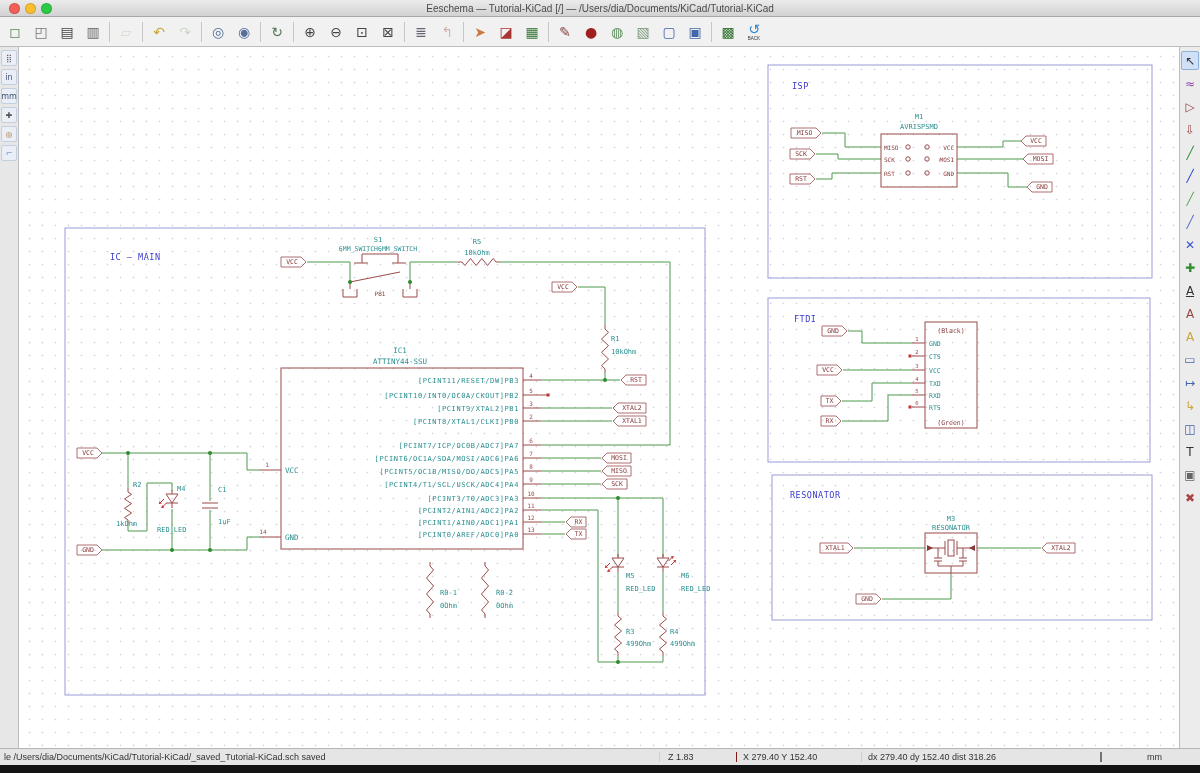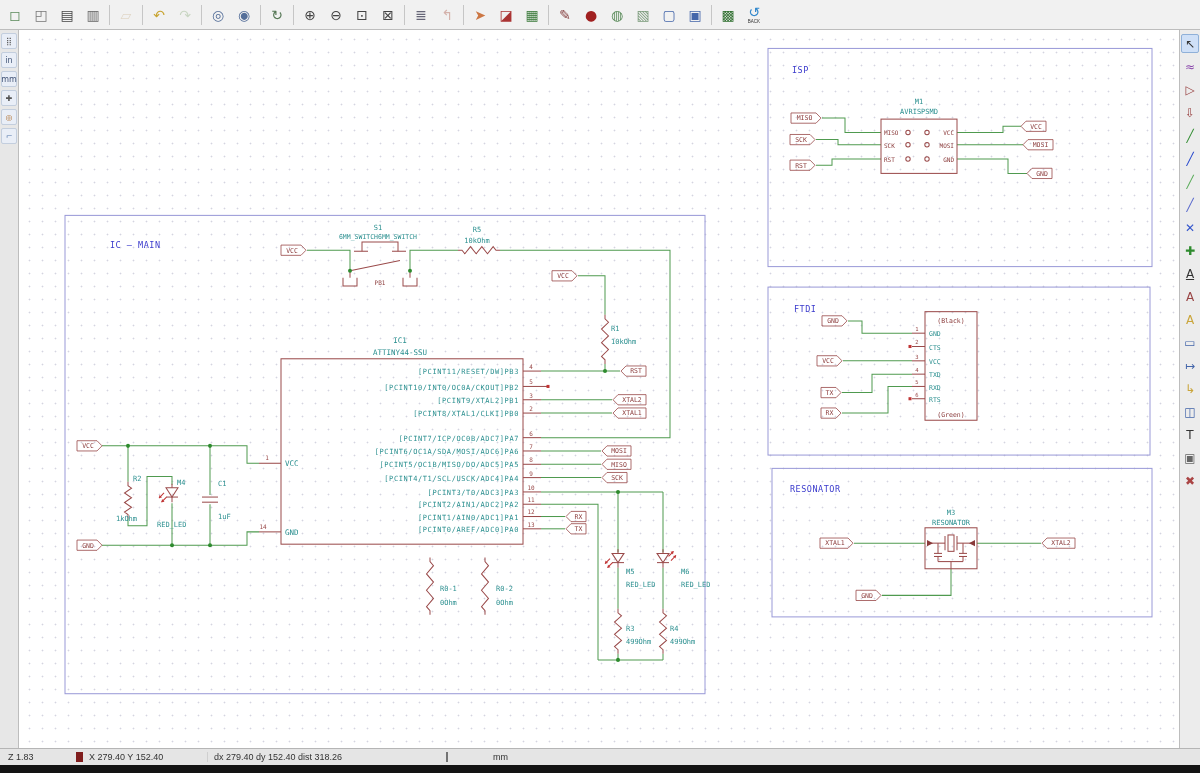--- a/index.html
+++ b/index.html
@@ -32,32 +32,40 @@
   
   .canvas{flex:1 1 auto;position:relative;background-color:#ffffff;
     background-image:radial-gradient(circle,#d4d4e0 0.9px,rgba(0,0,0,0) 1.05px);
     background-size:13px 13px;background-position:4px 3px;}
   .canvas svg{position:absolute;left:0;top:0;width:100%;height:100%;}
 
   
   .statusbar{height:16px;flex:0 0 auto;border-top:1px solid #b5b5b5;background:#e5e5e5;display:flex;align-items:center;font-size:9px;color:#333;}
   .statusbar .fld{white-space:nowrap;overflow:hidden;}
   .f-msg{flex:0 0 655px;padding-left:4px;border-right:1px solid #cfcfcf;}
-  .f-zoom{flex:0 0 68px;padding-left:8px;border-right:7px solid #7f1d1d;}
+  .f-zoom{flex:0 0 68px;padding-left:8px;border-right:1px solid #7f1d1d;}
   .f-pos{flex:0 0 118px;padding-left:6px;border-right:1px solid #cfcfcf;}
   .f-delta{flex:0 0 232px;padding-left:6px;border-right:2px solid #737373;}
   .f-units{flex:1 1 auto;padding-left:45px;}
 
   .dock{height:8px;flex:0 0 auto;background:#131313;}
 </style>
 </head>
 <body>
 
 <div class="window">
 
+  <div class="titlebar">
+    <div class="lights">
+      <span class="light" style="background: rgb(242, 95, 88);"></span>
+      <span class="light" style="background: rgb(251, 190, 46);"></span>
+      <span class="light" style="background: rgb(43, 202, 67);"></span>
+    </div>
+    <span class="title">Eeschema — Tutorial-KiCad [/] — /Users/dia/Documents/KiCad/Tutorial-KiCad</span>
+  </div>
 
   <div class="toolbar-top">
       <button class="tbtn">
         <span class="glyph" style="color: rgb(90, 138, 90);">◻</span>
       </button>
       <button class="tbtn">
         <span class="glyph" style="color: rgb(119, 119, 119);">◰</span>
       </button>
       <button class="tbtn">
         <span class="glyph" style="color: rgb(68, 68, 68);">▤</span>
@@ -509,20 +517,21 @@
         <button class="rbtn">
           <span class="glyph" style="color: rgb(102, 102, 102);">▣</span>
         </button>
         <button class="rbtn">
           <span class="glyph" style="color: rgb(170, 68, 68);">✖</span>
         </button>
       </div>
   </div>
 
   <div class="statusbar">
+    <span class="fld f-msg">le /Users/dia/Documents/KiCad/Tutorial-KiCad/_saved_Tutorial-KiCad.sch saved</span>
     <span class="fld f-zoom">Z 1.83</span>
     <span class="fld f-pos">X 279.40  Y 152.40</span>
     <span class="fld f-delta">dx 279.40  dy 152.40  dist 318.26</span>
     <span class="fld f-units">mm</span>
   </div>
 
   <div class="dock"></div>
 </div>
 
 </body></html>

